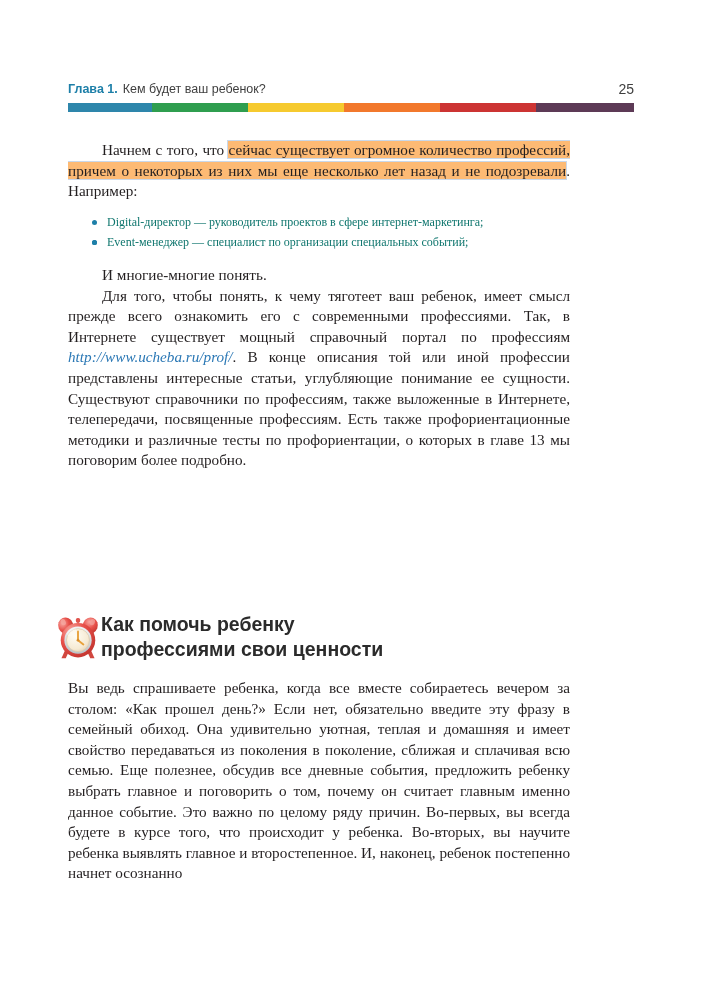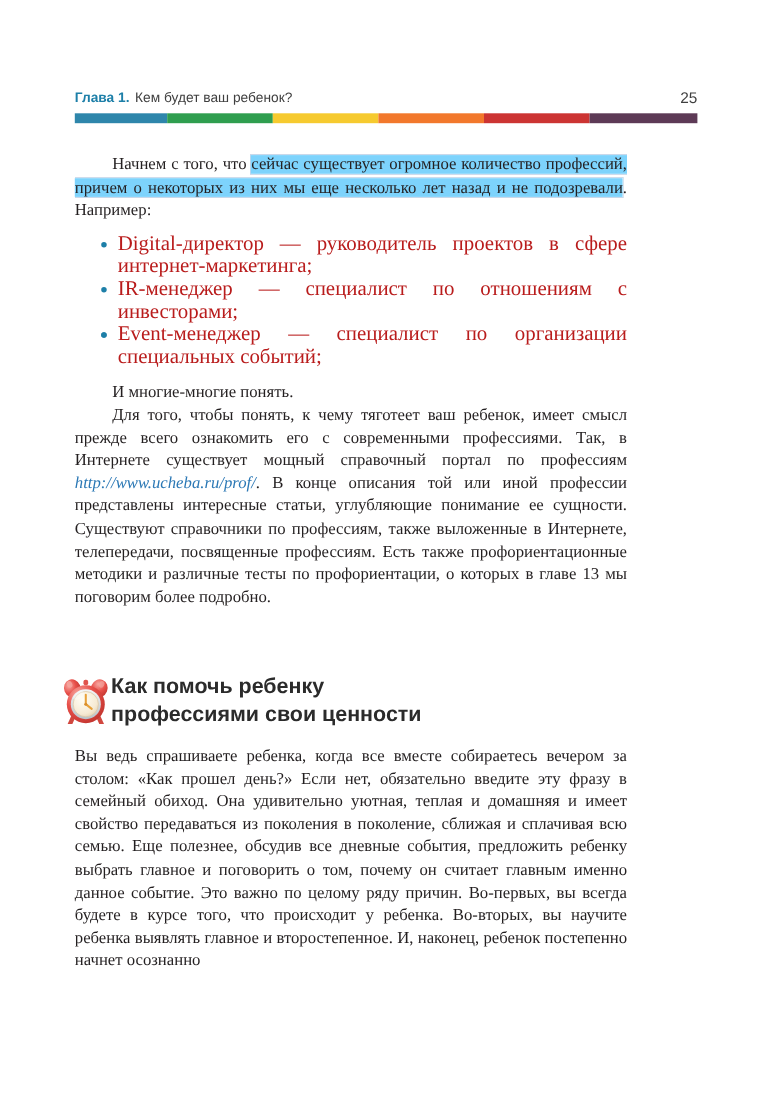--- a/index.html
+++ b/index.html
@@ -105,25 +105,25 @@
   ul.prof-list {
     margin: 10px 0 0 0;
     padding: 0;
     list-style: none;
     width: 480px;
     margin-left: 22px;
   }
   ul.prof-list li {
     position: relative;
     padding-left: 17px;
-    font-size: 19px;
+    font-size: 12px;
     line-height: 20.6px;
     text-align: justify;
     margin-bottom: 0px;
-    color: #b91c1c;
+    color: #0f766e;
   }
   ul.prof-list li .bul {
     position: absolute;
     left: 2px;
     top: 8px;
     width: 5px;
     height: 5px;
     border-radius: 50%;
     background: #1d7fa8;
   }
@@ -179,25 +179,24 @@
     <span class="seg-0" style="background: rgb(46, 134, 171);"></span>
     <span class="seg-1" style="background: rgb(47, 158, 79);"></span>
     <span class="seg-2" style="background: rgb(246, 202, 47);"></span>
     <span class="seg-3" style="background: rgb(242, 120, 44);"></span>
     <span class="seg-4" style="background: rgb(204, 52, 51);"></span>
     <span class="seg-5" style="background: rgb(93, 58, 86);"></span>
   </div>
 
   <div class="content">
 
-    <p class="body"><span>Начнем с того, что </span><span class="hl" style="background: #7dd3fc; box-shadow: rgb(201, 216, 234) 0px 0px 0px 1px;">сейчас существует огромное количество профессий, причем о некоторых из них мы еще несколько лет назад и не подозревали</span><span>. Например:</span></p>
+    <p class="body"><span>Начнем с того, что </span><span class="hl" style="background: #fdba74; box-shadow: rgb(201, 216, 234) 0px 0px 0px 1px;">сейчас существует огромное количество профессий, причем о некоторых из них мы еще несколько лет назад и не подозревали</span><span>. Например:</span></p>
 
     <ul class="prof-list">
       <li><span class="bul" style="background: rgb(29, 127, 168);"></span><span>Digital-директор — руководитель проектов в сфере интернет-маркетинга;</span></li>
-      <li><span class="bul" style="background: rgb(29, 127, 168);"></span><span>IR-менеджер — специалист по отношениям с инвесторами;</span></li>
       <li><span class="bul" style="background: rgb(29, 127, 168);"></span></li>
       <li><span class="bul" style="background: rgb(29, 127, 168);"></span><span>Event-менеджер — специалист по организации специальных событий;</span></li>
     </ul>
 
     <div class="gap"></div>
 
     <p class="body">И многие-многие понять.</p>
 
     <p class="body"><span>Для того, чтобы понять, к чему тяготеет ваш ребенок, имеет смысл прежде всего ознакомить его с современными профессиями. Так, в Интернете существует мощный справочный портал по профессиям </span><a class="url" href="#" style="color: rgb(43, 120, 181);">http://www.ucheba.ru/prof/</a><span>. В конце описания той или иной профессии представлены интересные статьи, углубляющие понимание ее сущности. Существуют справочники по профессиям, также выложенные в Интернете, телепередачи, посвященные профессиям. Есть также профориентационные методики и различные тесты по профориентации, о которых в главе 13 мы поговорим более подробно.</span></p>
 

